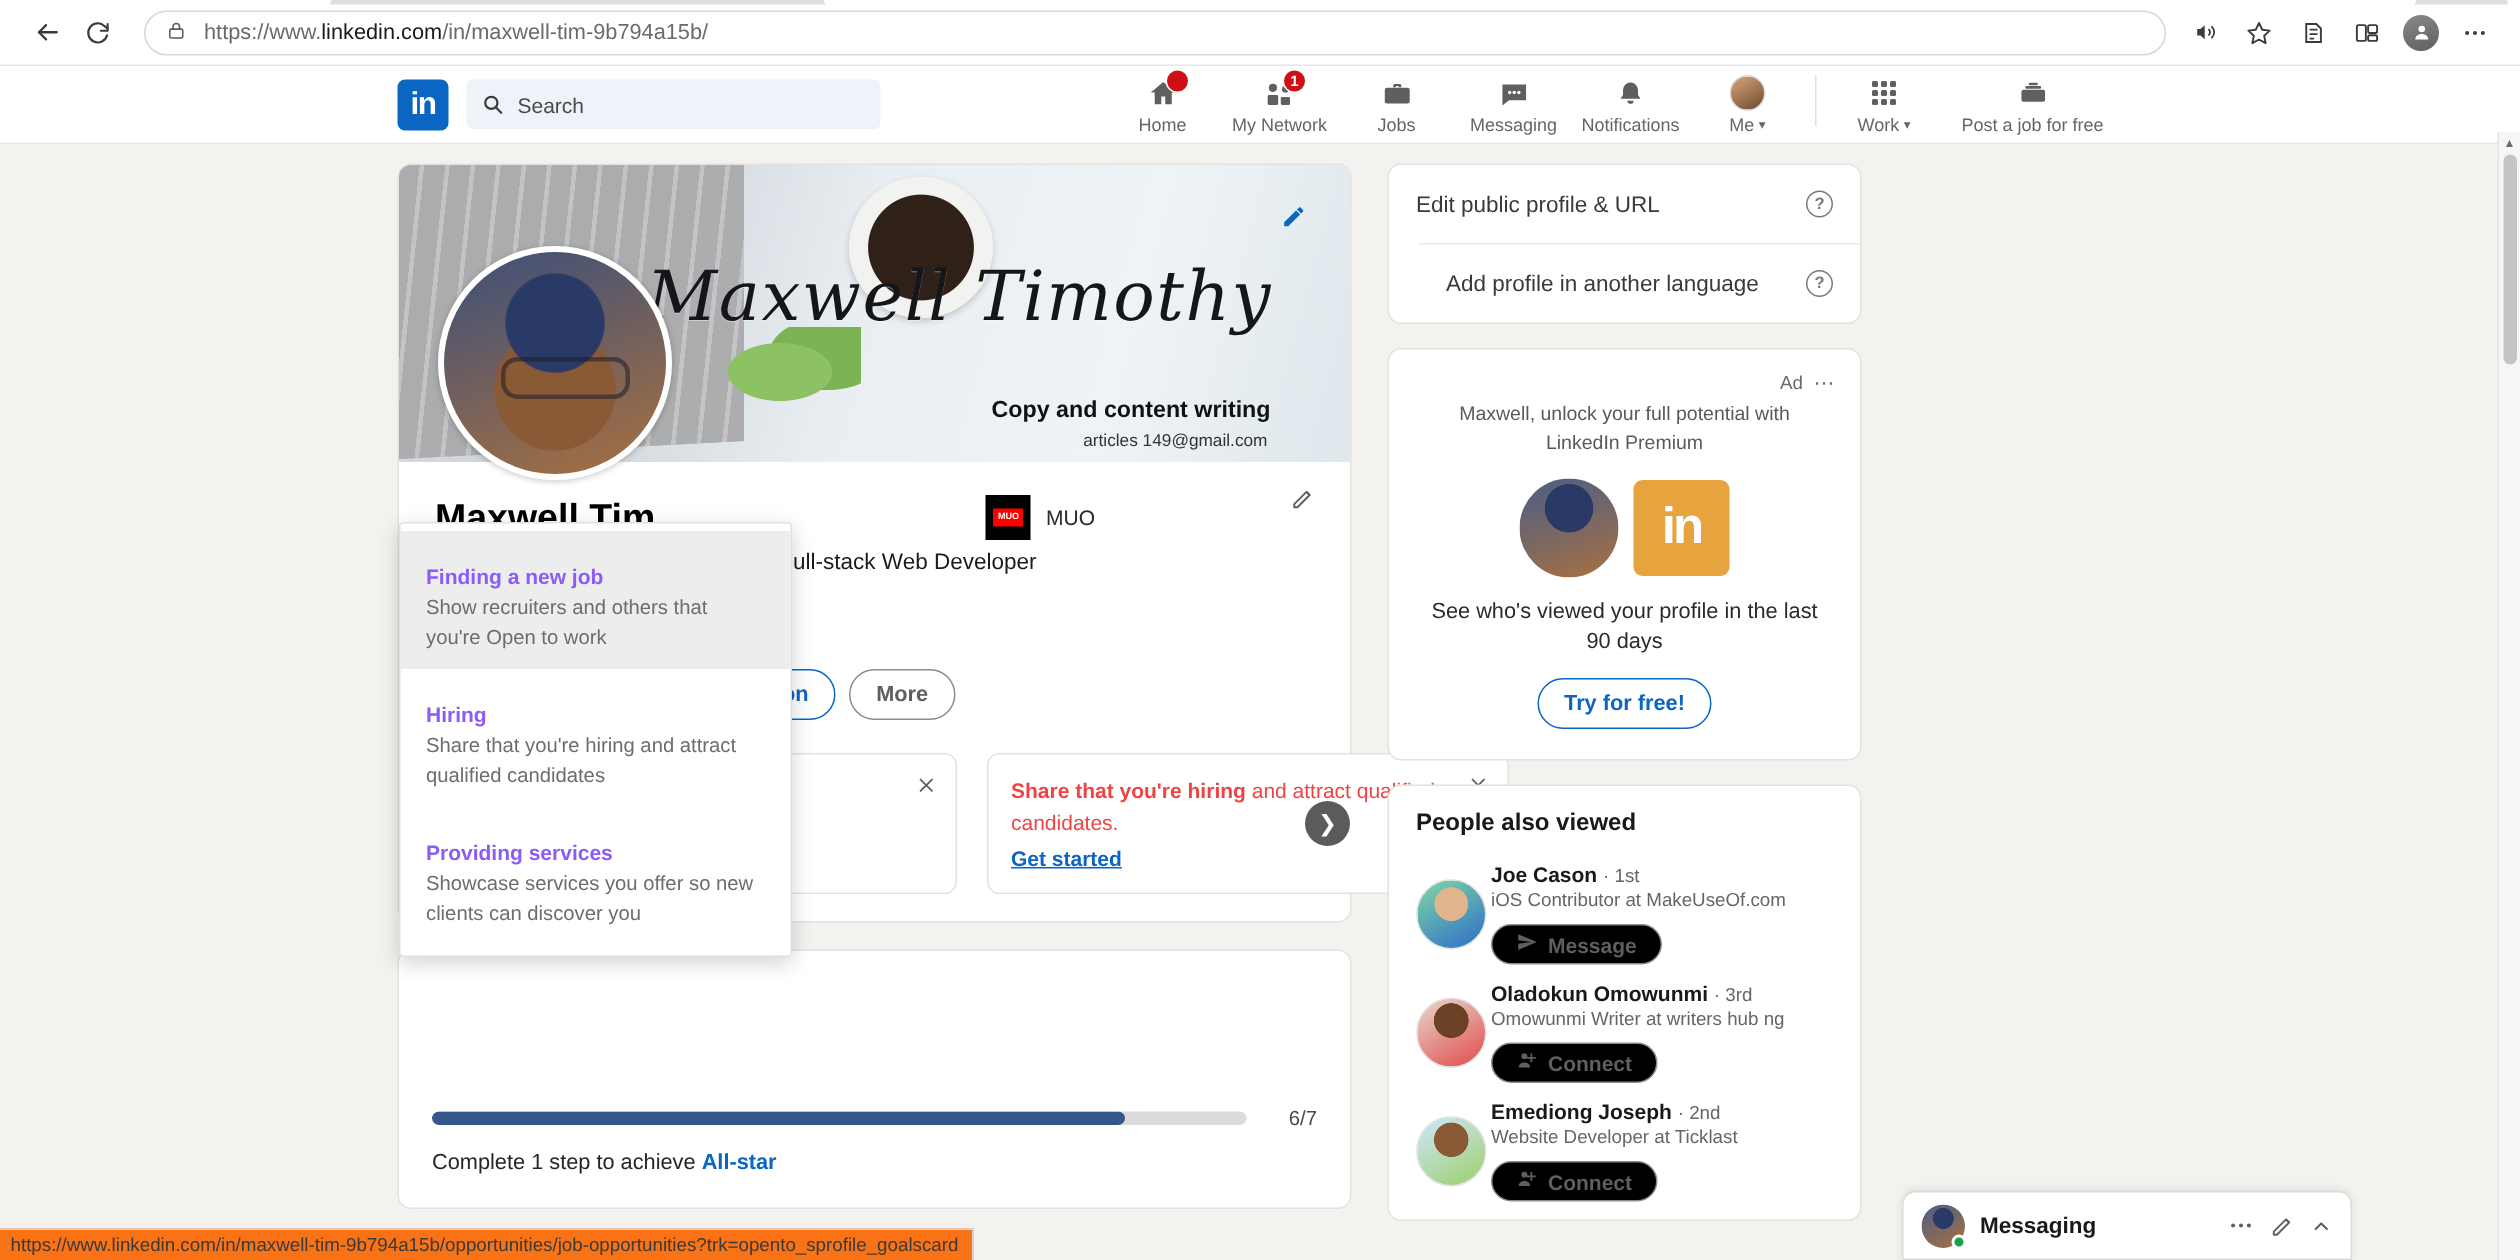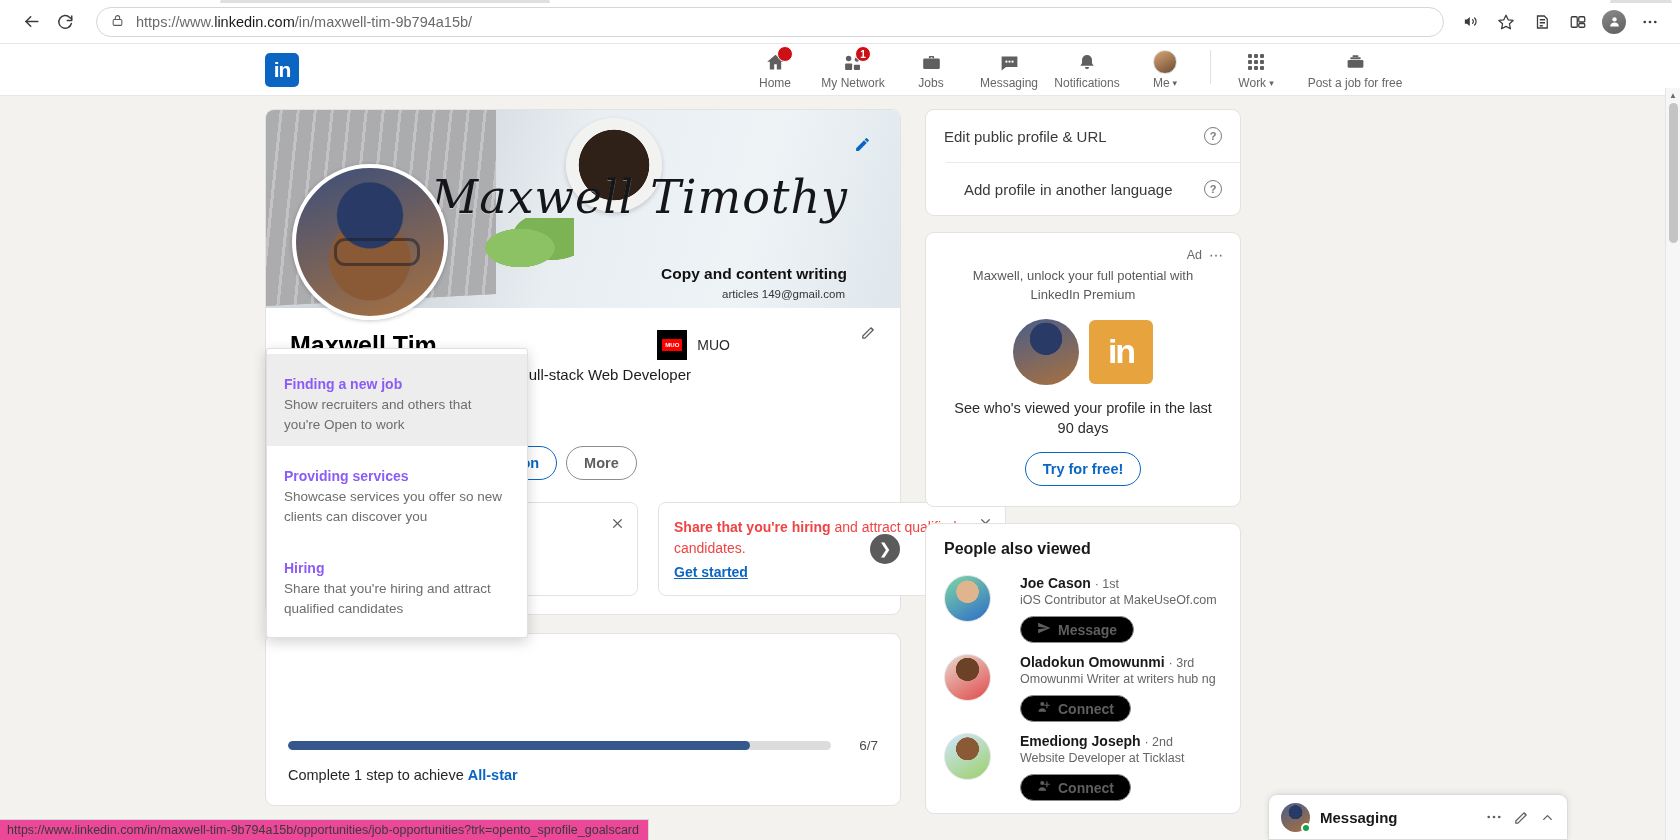--- a/index.html
+++ b/index.html
@@ -433,21 +433,21 @@
     background: #e7a33e;
     display: flex; align-items: center; justify-content: center;
     color: #fff; font-weight: bold; font-size: 34px; letter-spacing: -2px;
     font-family: "Liberation Sans", sans-serif;
   }
   #ad-sub { font-size: 14.5px; color: #2b2b2b; margin-top: 13px; line-height: 1.4; padding: 0 6px; }
   #ad-cta { margin-top: 14px; display: flex; justify-content: center; }
 
   #people-card { padding: 16px 18px 10px 18px; }
   #people-title { font-size: 16px; font-weight: bold; color: #191919; margin-bottom: 8px; }
-  .person { display: flex; gap: 29px; padding: 9px 0 2px 0; }
+  .person { display: flex; gap: 3px; padding: 9px 0 2px 0; align-items: center; }
   .person-av {
     width: 47px; height: 47px; border-radius: 50%; flex: none;
     border: 1px solid #e4e4e4;
   }
   .person-av.a1 { background: radial-gradient(circle at 50% 35%, #e0b48c 0 30%, transparent 31%), linear-gradient(150deg,#7fd8a5,#2d6cc9); }
   .person-av.a2 { background: radial-gradient(circle at 50% 32%, #6b4226 0 30%, transparent 31%), linear-gradient(150deg,#e8d9cf,#e04a4a); }
   .person-av.a3 { background: radial-gradient(circle at 50% 33%, #8a5a36 0 30%, transparent 31%), linear-gradient(150deg,#cfe6ff,#9ccf6a); }
   .person-main { flex: 1; min-width: 0; }
   .person-name { font-size: 14px; font-weight: bold; color: #191919; white-space: nowrap; overflow: hidden; text-overflow: ellipsis; }
   .person-name .deg { font-weight: normal; color: #666; font-size: 12.5px; }
@@ -484,21 +484,21 @@
     width: 10px; height: 10px; border-radius: 50%;
     background: #15a24a; border: 2px solid #fff;
   }
   #msg-title { font-size: 15px; font-weight: bold; color: #191919; flex: 1; }
   #messaging .mi { color: #5f5f5f; display: flex; align-items: center; }
 
   
   #statusbar {
     position: absolute;
     left: 0; bottom: 0;
-    background: #ec4899;
+    background: #f97316;
     border-top: 1px solid #d8d8d8;
     border-right: 1px solid #d8d8d8;
     font-size: 12.5px;
     color: #3a3a3a;
     padding: 3px 9px 3px 7px;
     max-width: 700px;
     white-space: nowrap;
     overflow: hidden;
     text-overflow: ellipsis;
     z-index: 90;
@@ -600,20 +600,29 @@
     </div>
   </div>
 </div>
 
 <div id="viewport">
 
   <div id="li-nav">
     <div id="li-nav-inner">
       <div id="li-logo">in</div>
 
+      <div id="li-search">
+        <span class="s-icon">
+          <svg width="15" height="15" viewBox="0 0 24 24" fill="none" stroke="currentColor" stroke-width="2.4" stroke-linecap="round">
+              <circle cx="10.5" cy="10.5" r="6.5"></circle>
+              <line x1="15.5" y1="15.5" x2="21" y2="21"></line>
+            </svg>
+        </span>
+        <input placeholder="Search" style="">
+      </div>
 
       <div id="li-nav-items">
 
         <div class="nav-item">
           <div class="ni-icon">
             <svg width="21" height="21" viewBox="0 0 24 24" fill="currentColor">
                 <path d="M12 3 2.5 11h3v9h5v-6h3v6h5v-9h3z"></path>
               </svg>
             <span class="badge-dot"></span>
           </div>
@@ -756,26 +765,26 @@
             <div class="btn btn-primary">Open to</div>
             <div class="btn btn-outline-blue">Add profile section</div>
             <div class="btn btn-outline-gray">More</div>
 
             <div id="opento-menu">
               <div class="opento-item active">
                 <div class="opento-title">Finding a new job</div>
                 <div class="opento-desc">Show recruiters and others that you're Open to work</div>
               </div>
               <div class="opento-item">
+                <div class="opento-title">Hiring</div>
+                <div class="opento-desc">Share that you're hiring and attract qualified candidates</div>
+              </div>
+              <div class="opento-item">
                 <div class="opento-title">Providing services</div>
                 <div class="opento-desc">Showcase services you offer so new clients can discover you</div>
-              </div>
-              <div class="opento-item">
-                <div class="opento-title">Hiring</div>
-                <div class="opento-desc">Share that you're hiring and attract qualified candidates</div>
               </div>
             </div>
           </div>
 
           <div id="carousel-wrap">
             <div id="carousel">
               <div class="promo-card">
                 <div class="promo-text">you</div>
                 <div class="promo-x">
                   <svg width="13" height="13" viewBox="0 0 24 24" stroke="currentColor" stroke-width="2.2" stroke-linecap="round">

